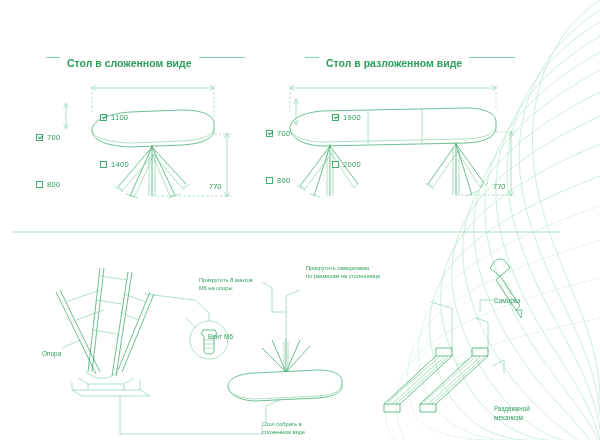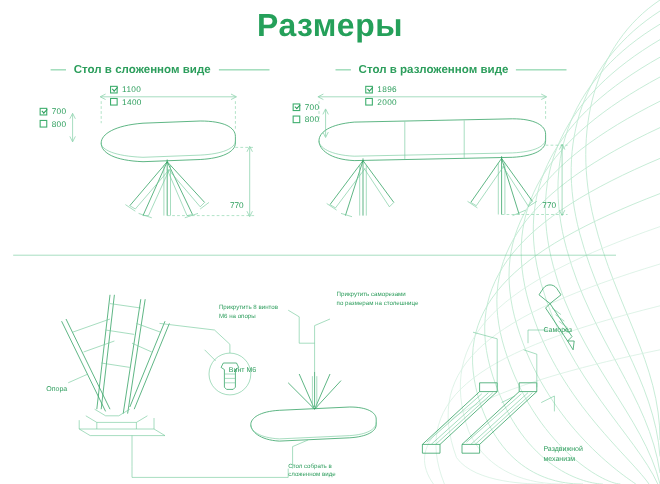--- a/index.html
+++ b/index.html
@@ -43,21 +43,21 @@
     font-size: 29px;
     font-weight: bold;
     color: #25a05a;
     letter-spacing: 0.5px;
   }
 
   
   .sec-head {
     position: absolute;
     display: flex;
-    align-items: center;
+    align-items: flex-start;
     gap: 7px;
     font-size: 10.5px;
     font-weight: bold;
     color: #2c9e5c;
     white-space: nowrap;
   }
   .sec-head .rule {
     display: block;
     height: 1px;
     background: #7fd0a3;
@@ -74,20 +74,21 @@
   .legend {
     position: absolute;
     font-size: 7.5px;
     color: #2c9e5c;
   }
   .legend .row {
     display: flex;
     align-items: center;
     gap: 4px;
     height: 11px;
+    margin-top: 36px;
   }
   .box {
     width: 7px; height: 7px;
     border: 1px solid #3fae6e;
     box-sizing: border-box;
     display: inline-block;
     position: relative;
     background: #fff;
   }
   .box.checked::after {
@@ -281,21 +282,20 @@
       <path class="ln-thin" d="M456,366 L468,360 M492,366 L504,360 M504,360 L504,374"></path>
       <path class="ln-thin" d="M452,352 L452,308 L430,302"></path>
       <path class="ln-thin" d="M488,352 L488,322 L476,318"></path>
     </g>
 
     <path class="ln-thin" d="M12,232 L560,232" stroke="#d6f0e2"></path>
   </svg>
 
   <div class="content">
 
-    <div class="title">Размеры</div>
 
     <div class="sec-head" id="sec-folded">
       <span class="rule left"></span>
       <span>Стол в сложенном виде</span>
       <span class="rule right"></span>
     </div>
 
     <div class="legend" style="left:100px; top:76px;">
       <div class="row">
         <span class="box checked"></span>
@@ -322,21 +322,21 @@
 
     <div class="sec-head" id="sec-unfolded">
       <span class="rule left"></span>
       <span>Стол в разложенном виде</span>
       <span class="rule right"></span>
     </div>
 
     <div class="legend" style="left:332px; top:76px;">
       <div class="row">
         <span class="box checked"></span>
-        <span class="val">1896</span>
+        <span class="val">1900</span>
       </div>
       <div class="row">
         <span class="box"></span>
         <span class="val">2000</span>
       </div>
     </div>
 
     <div class="legend" style="left:266px; top:92px;">
       <div class="row">
         <span class="box checked"></span>

